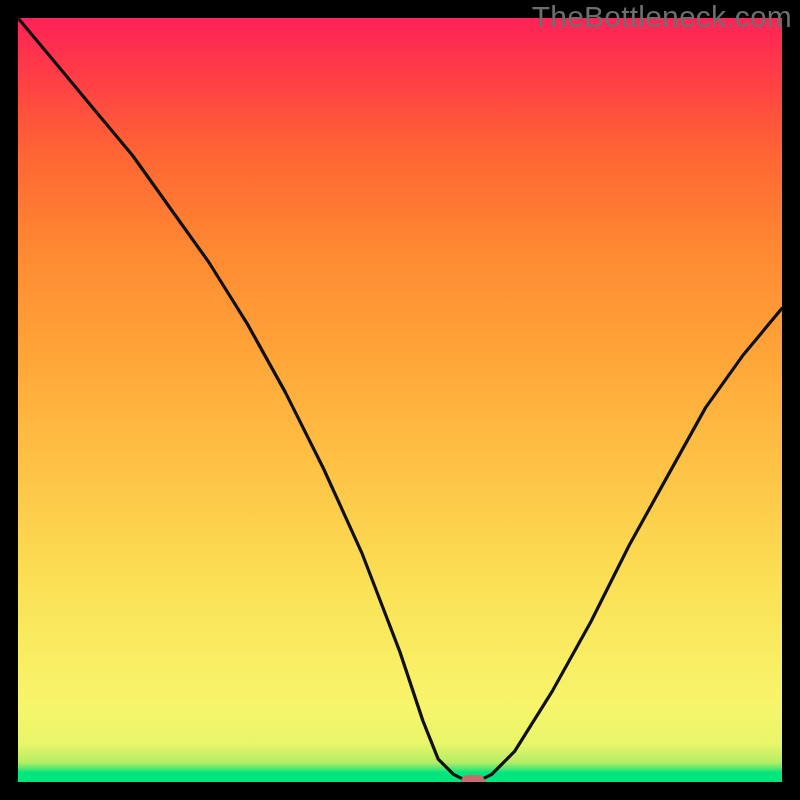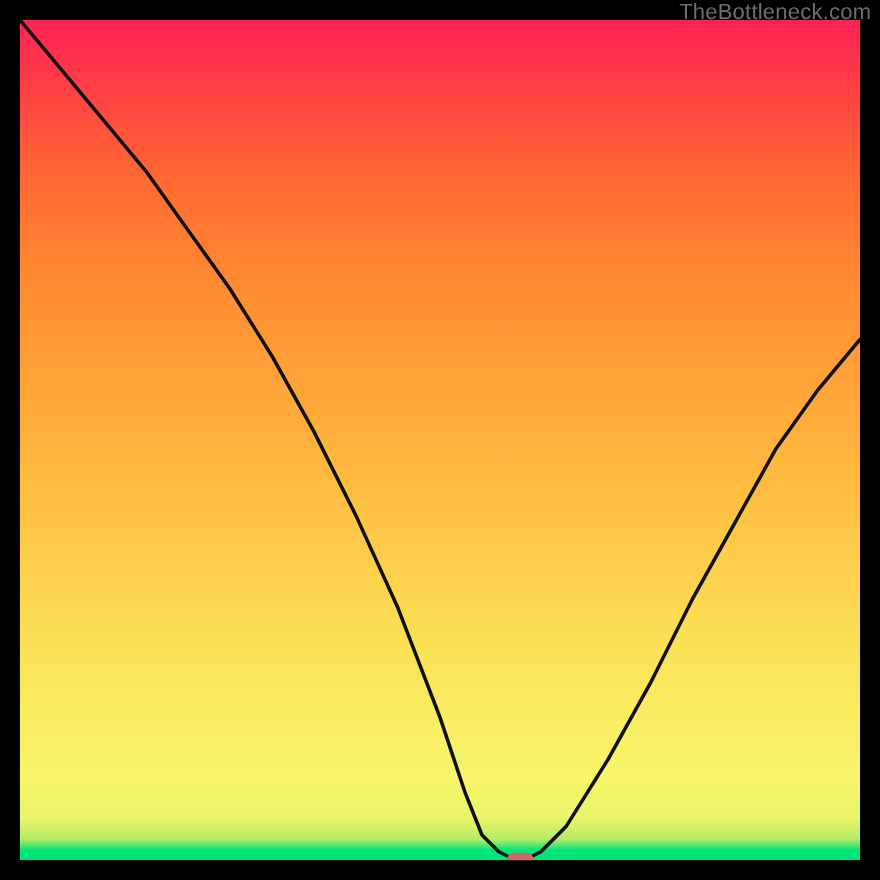--- a/index.html
+++ b/index.html
@@ -57,21 +57,21 @@
   .marker {
     position: absolute;
     border-radius: 7px;
     background: #c76c6c;
   }
   .watermark {
     position: absolute;
     top: 0px;
     right: 8px;
     color: #6e6e6e;
-    font-size: 20px;
+    font-size: 30px;
     letter-spacing: 0.2px;
     font-weight: 500;
   }
 </style>
 </head>
 <body>
 
 <div class="container">
 
   <div class="plot-area">

